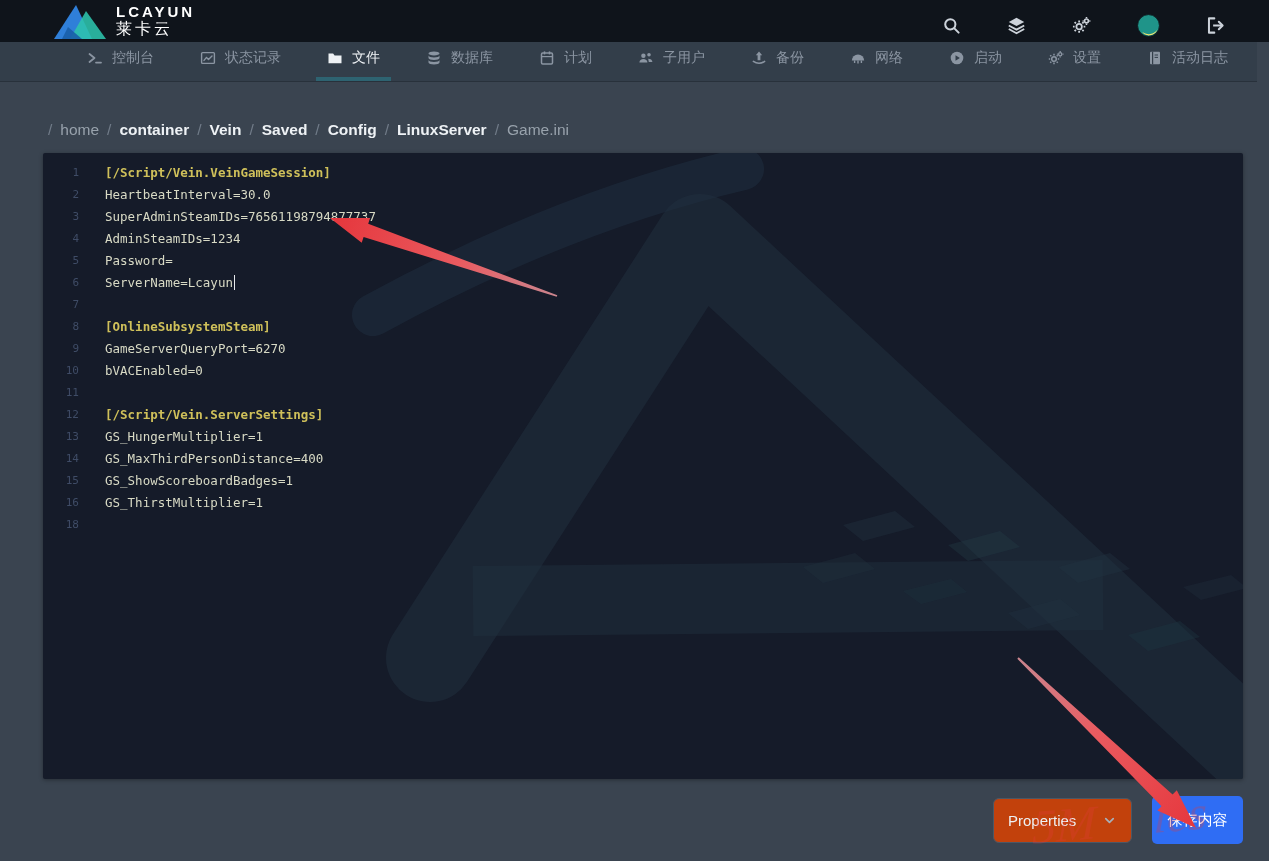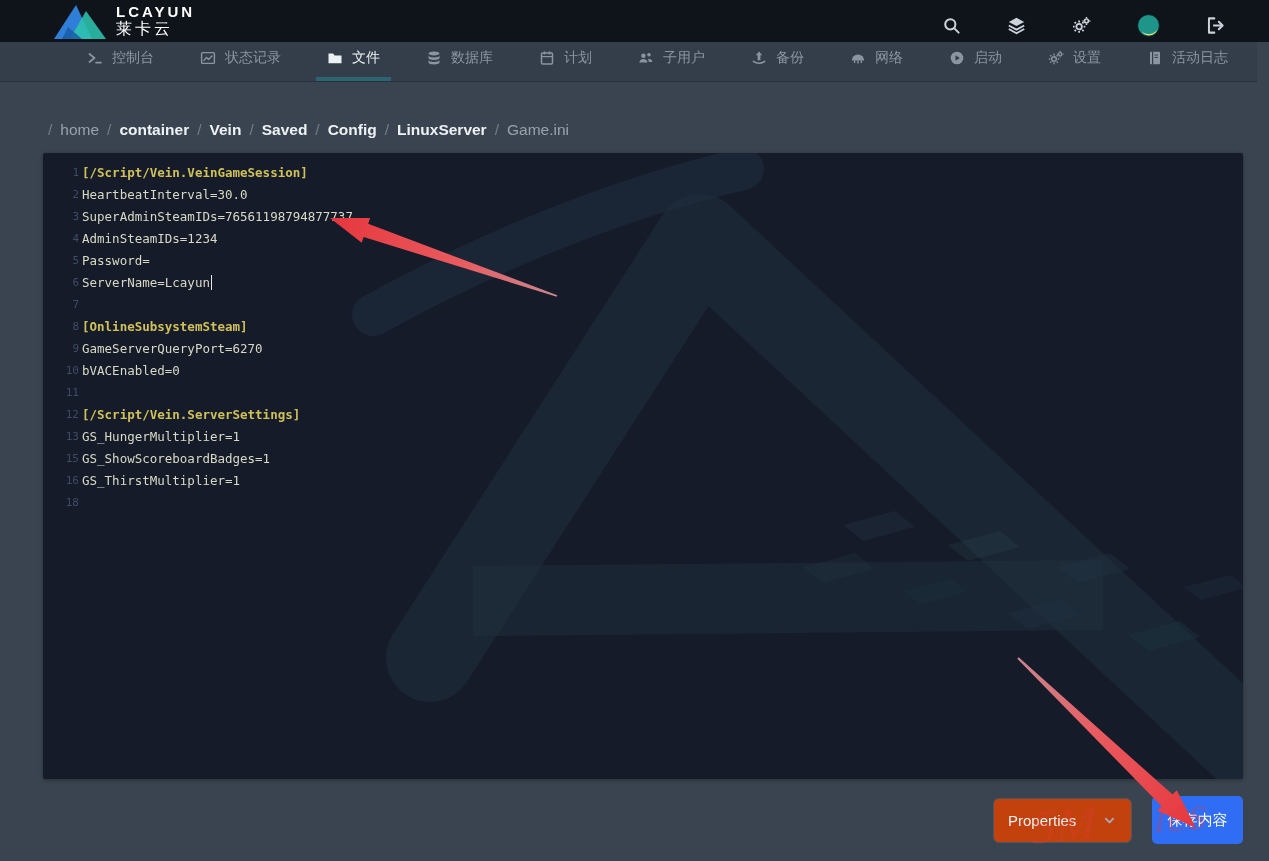--- a/index.html
+++ b/index.html
@@ -46,21 +46,21 @@
   
   .editor{
     position:absolute;left:43px;top:153px;width:1200px;height:626px;
     background:#151b29;border-radius:2px;overflow:hidden;z-index:5;
     box-shadow:0 1px 4px rgba(0,0,0,.35);
   }
   .decor{position:absolute;inset:0;pointer-events:none}
   .lines{position:absolute;top:8px;left:0;right:0;font-family:"DejaVu Sans Mono",monospace;font-size:12.5px;z-index:2}
   .line{display:flex;align-items:center;height:22px}
   .num{flex:none;width:36px;text-align:right;color:#3f4c66;font-size:11px}
-  .txt{margin-left:3px;white-space:pre}
+  .txt{margin-left:26px;white-space:pre}
   .txt.section{color:#cfc05a;font-weight:bold}
   .txt.kv{color:#d8dac5}
   .caret{display:inline-block;width:1.5px;height:15px;background:#e4e7ea;margin-left:1px}
   
   .props{
     position:absolute;left:993px;top:798px;width:139px;height:45px;z-index:8;
     background:#c2410c;border:1px solid #4c5765;border-radius:6px;color:#eef1f4;
     font-size:15px;font-family:inherit;display:flex;align-items:center;
     justify-content:space-between;padding:0 14px;cursor:pointer;
   }
@@ -311,20 +311,24 @@
       </div>
       <div class="line">
         <span class="num">12</span>
         <span class="txt section">[/Script/Vein.ServerSettings]</span>
       </div>
       <div class="line">
         <span class="num">13</span>
         <span class="txt kv">GS_HungerMultiplier=1</span>
       </div>
       <div class="line">
+        <span class="num">14</span>
+        <span class="txt kv">GS_MaxThirdPersonDistance=400</span>
+      </div>
+      <div class="line">
         <span class="num">15</span>
         <span class="txt kv">GS_ShowScoreboardBadges=1</span>
       </div>
       <div class="line">
         <span class="num">16</span>
         <span class="txt kv">GS_ThirstMultiplier=1</span>
       </div>
       <div class="line">
         <span class="num">18</span>
         <span class="txt blank"></span>

